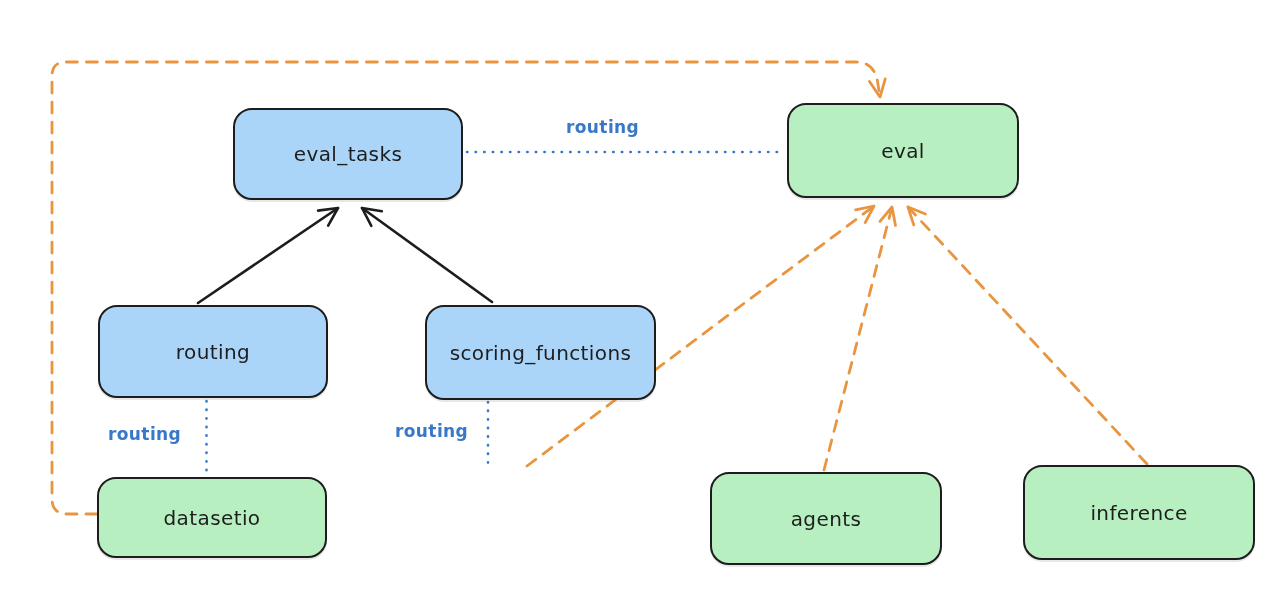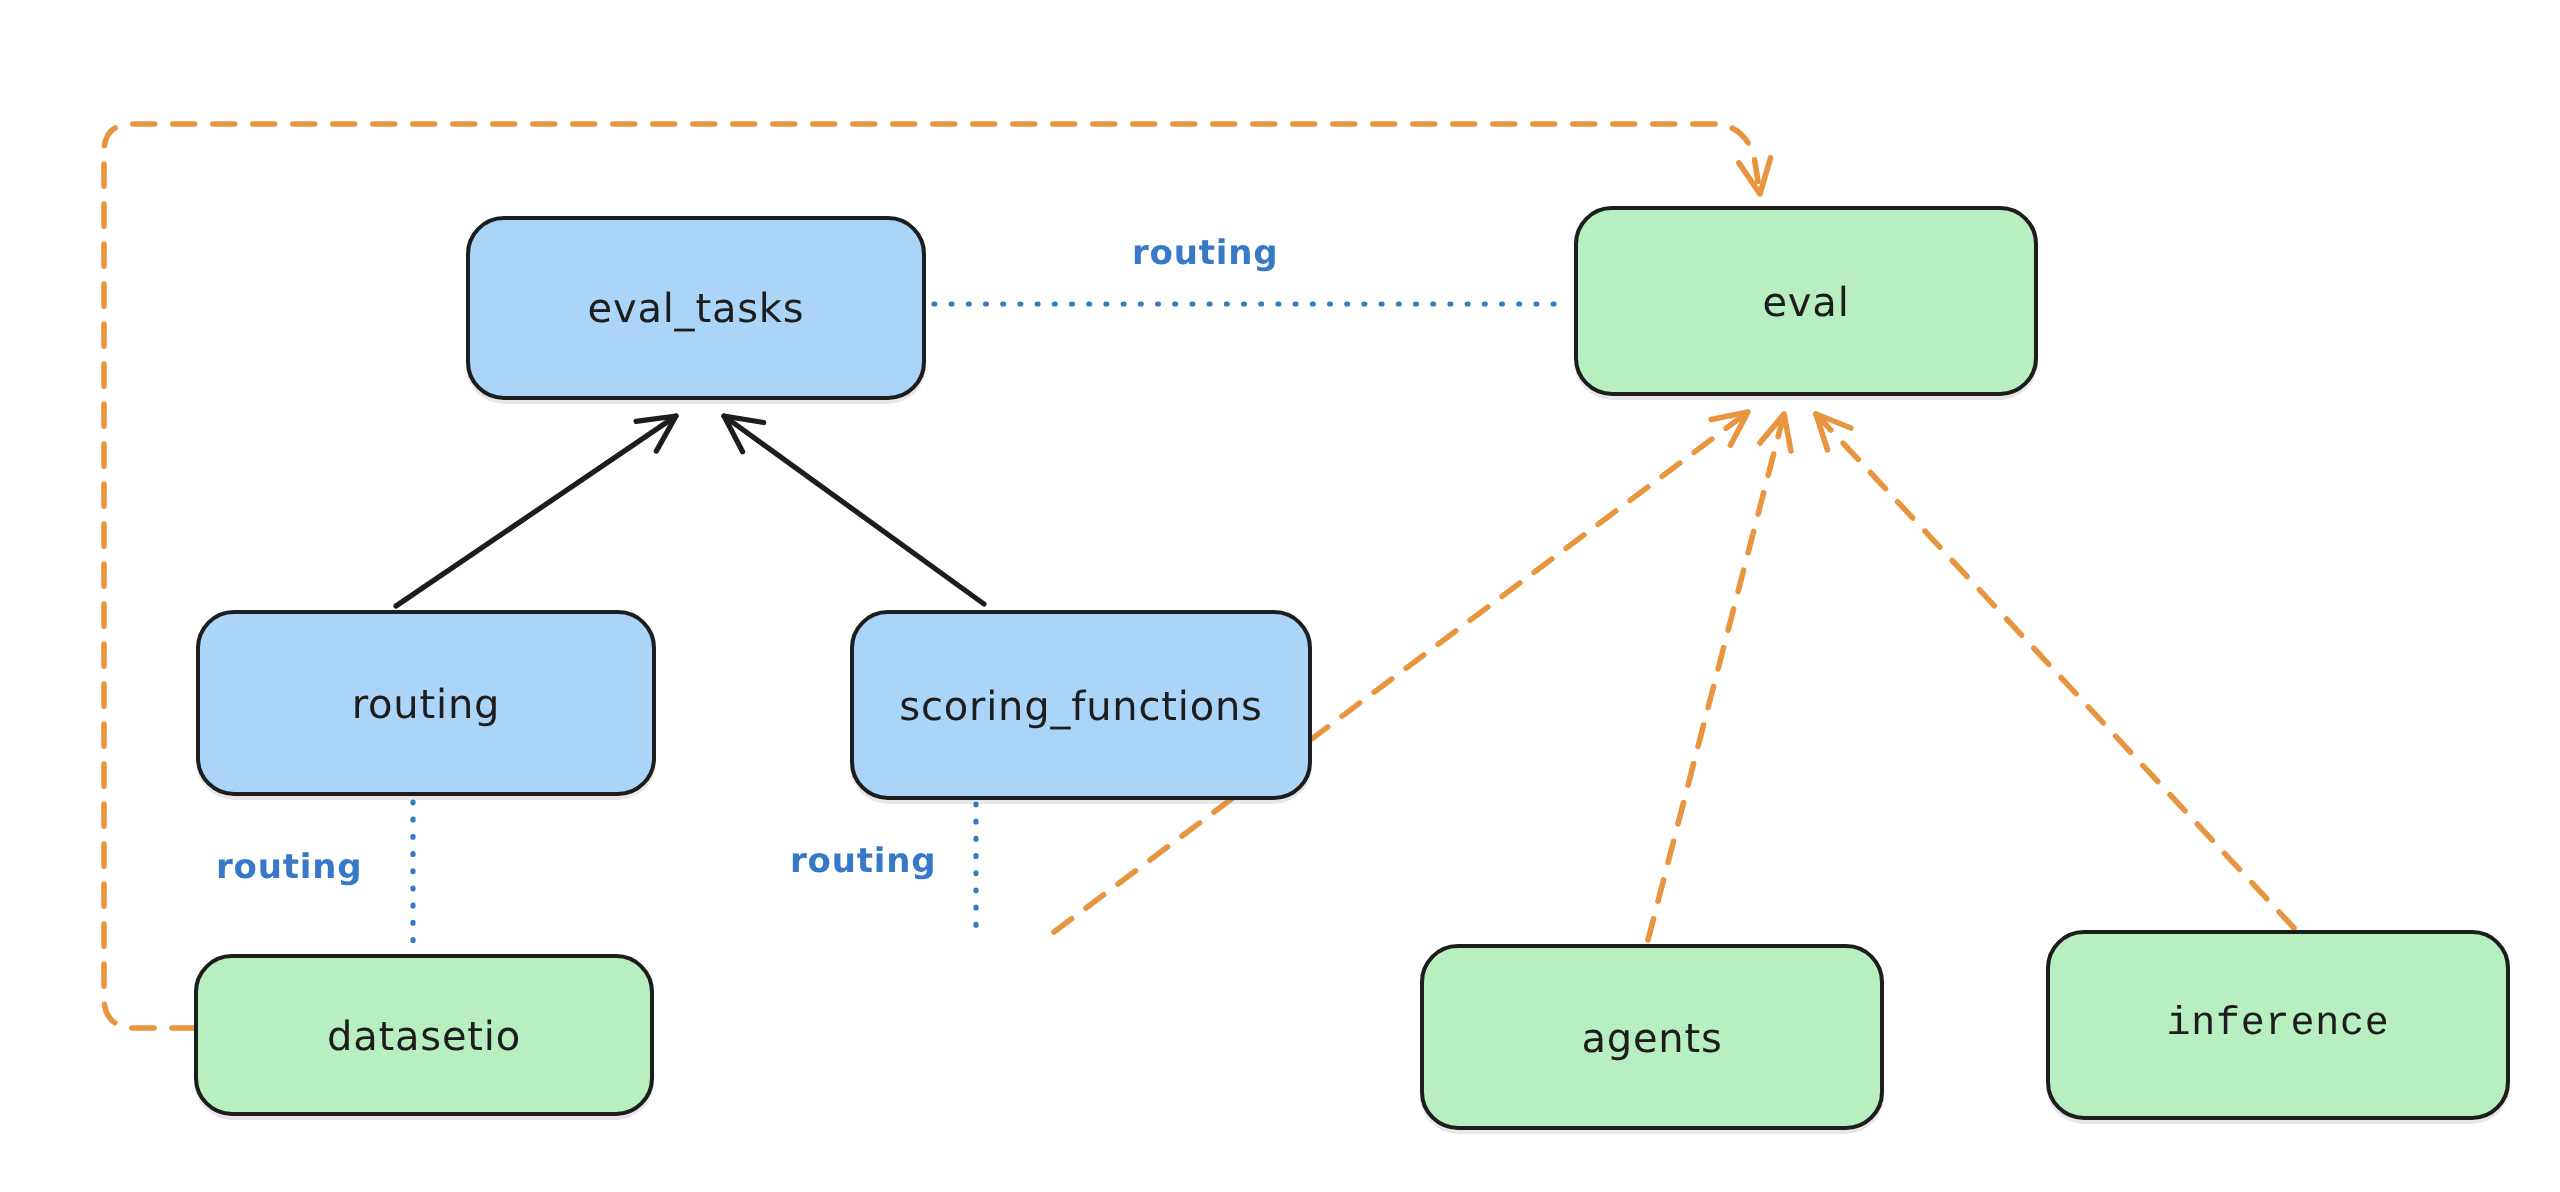--- a/index.html
+++ b/index.html
@@ -82,21 +82,21 @@
 
   <div class="node green" style="left:97px;top:477px;width:230px;height:81px;">
     <span>datasetio</span>
   </div>
 
 
   <div class="node green" style="left:710px;top:472px;width:232px;height:93px;">
     <span>agents</span>
   </div>
 
-  <div class="node green" style="left:1023px;top:465px;width:232px;height:95px;font-family:Liberation Mono, monospace;">
+  <div class="node green" style="left:1023px;top:465px;width:232px;height:95px;">
     <span>inference</span>
   </div>
 
   <div class="edge-label" style="left:566px;top:117px;width:100px;">routing</div>
   <div class="edge-label" style="left:108px;top:424px;width:90px;">routing</div>
   <div class="edge-label" style="left:395px;top:421px;width:88px;">routing</div>
 
 </div>
 
 </body></html>

